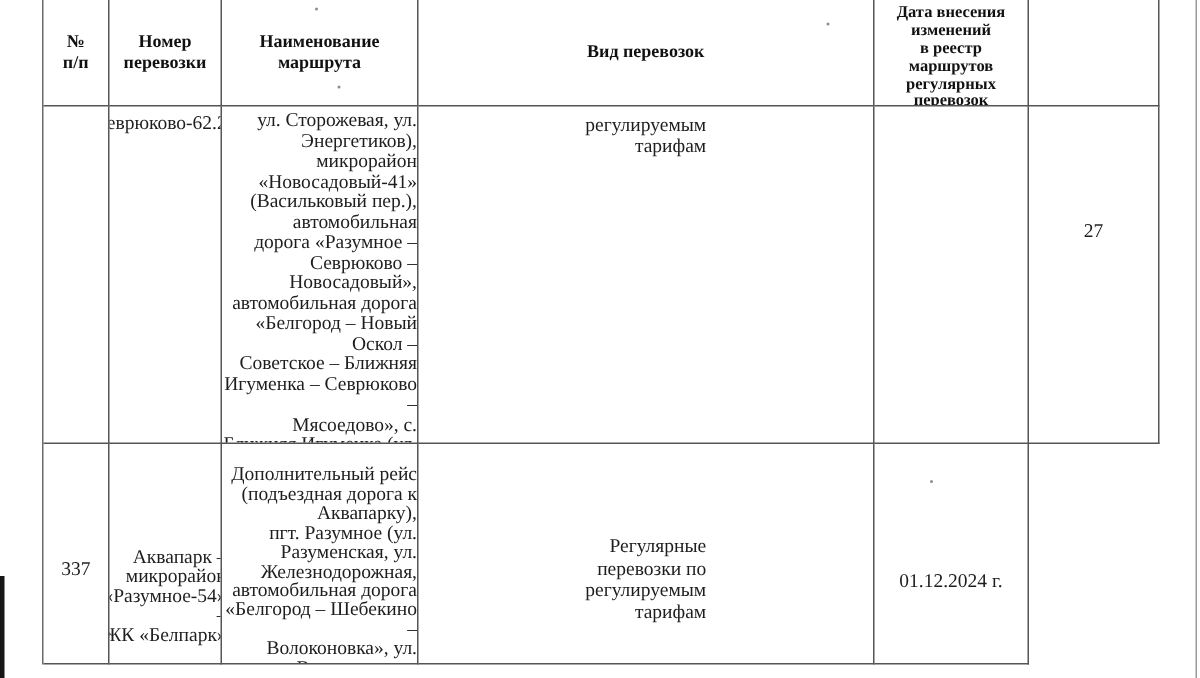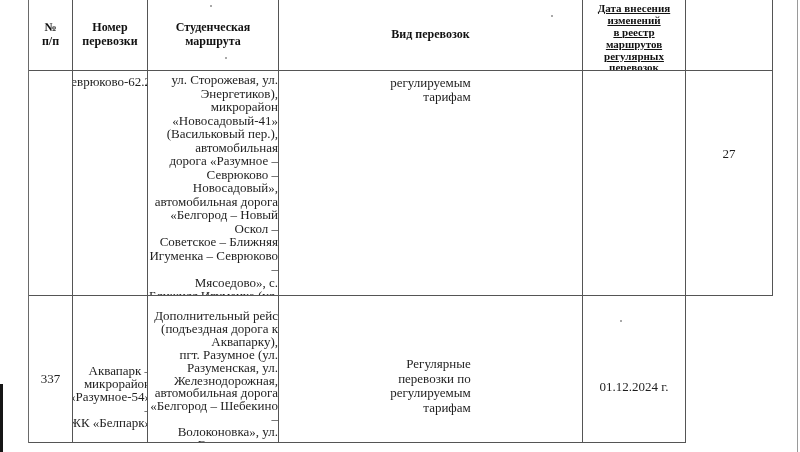--- a/index.html
+++ b/index.html
@@ -16,21 +16,21 @@
     border-left:1px solid #6a6a6a;
   }
   .cell{
     box-sizing:border-box;
     border-right:1px solid #555555;
     border-bottom:1px solid #555555;
     display:flex;flex-direction:column;align-items:center;
     text-align:center;white-space:pre-line;overflow:hidden;
   }
   .hdr{justify-content:center;font-weight:bold;font-size:12px;line-height:1.15;color:#111;}
-  .h-date{justify-content:flex-start;padding-top:3px;font-size:11px;line-height:1.08;text-decoration:underline;}
+  .h-date{justify-content:flex-start;padding-top:3px;font-size:11px;line-height:1.08;}
   .body-txt{font-size:13px;text-align:right;}
   .n1{padding-top:3px;}
   .p1{padding-top:2px;line-height:13.5px;}
   .v1{padding-top:5px;line-height:13.5px;}
   .num2{padding-top:75px;}
   .route2{padding-top:75px;}
   .n2{padding-top:68px;line-height:13px;font-family:Liberation Serif, serif;}
   .p2{padding-top:14px;line-height:12.9px;}
   .v2{padding-top:61px;line-height:14.5px;font-family:Liberation Serif, serif;}
   .d2{padding-top:83px;}
@@ -45,21 +45,21 @@
 </head>
 <body>
 
 <div class="page">
   <div class="doc-table">
 
     <div class="cell hdr">№
 п/п</div>
     <div class="cell hdr">Номер
 перевозки</div>
-    <div class="cell hdr">Студенческая
+    <div class="cell hdr">Наименование
 маршрута</div>
     <div class="cell hdr">Вид перевозок</div>
     <div class="cell hdr h-date">Дата внесения
 изменений
 в реестр
 маршрутов
 регулярных
 перевозок</div>
 
     <div class="cell body-txt"></div>

